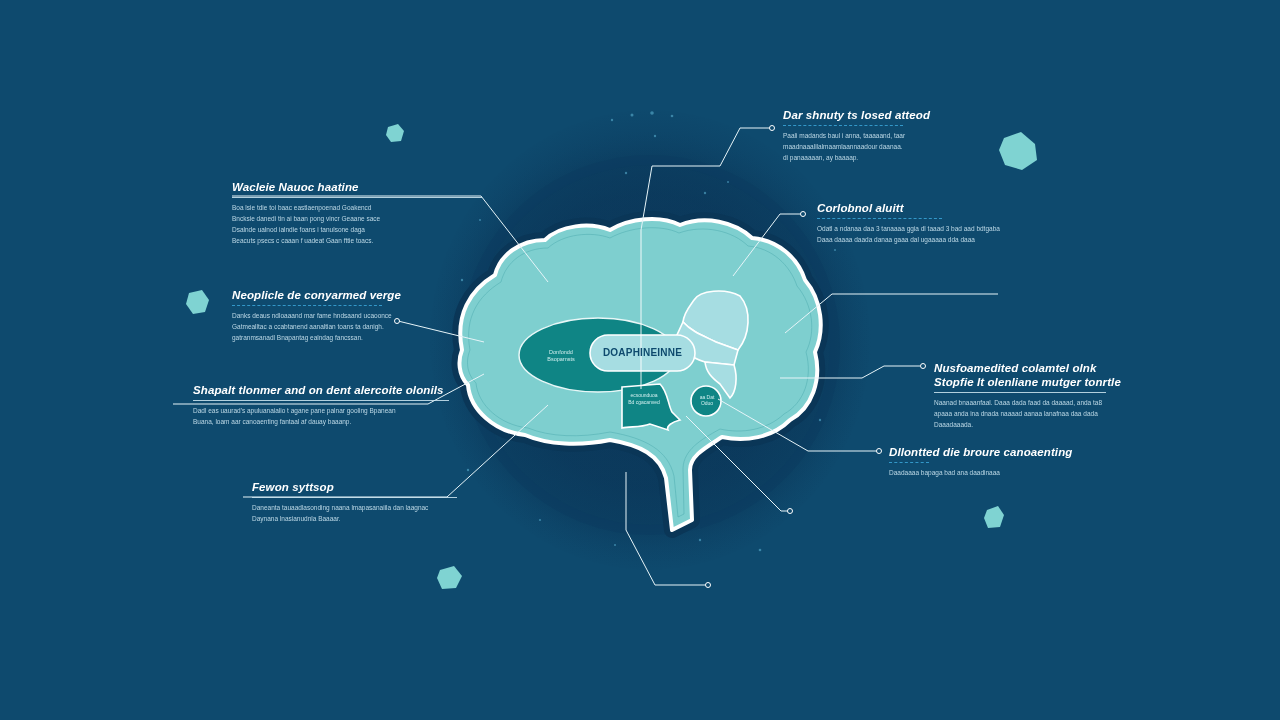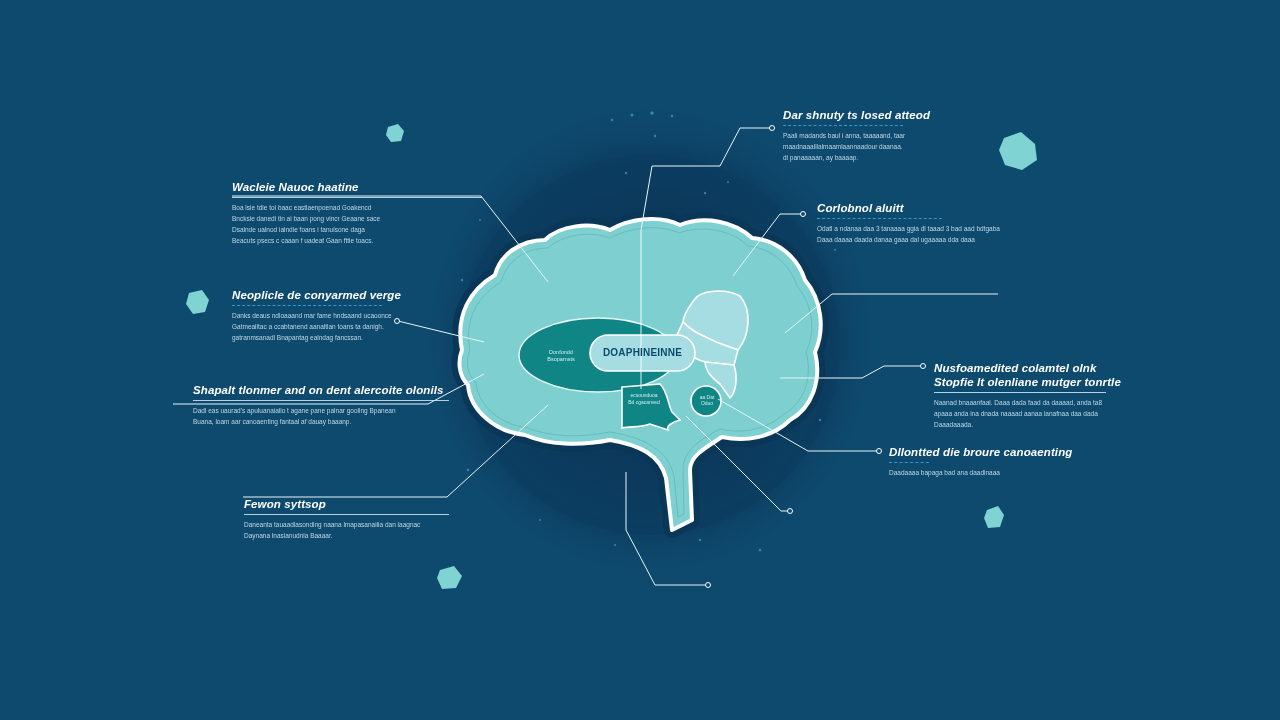--- a/index.html
+++ b/index.html
@@ -209,21 +209,21 @@
 
   <div class="callout" style="left:173px; top:383px; width:256px;margin-left:20px;">
     <div class="title">Shapalt tlonmer and on dent alercoite olonils</div>
     <div class="rule" style="width:256px;"></div>
     <div class="body">
       <div>Dadl eas uaurad's apuluanaialio t agane pane palnar gooling Bpanean</div>
       <div>Buana, loam aar canoaenting fantaal af dauay baaanp.</div>
     </div>
   </div>
 
-  <div class="callout" style="left:244px; top:480px; width:205px;margin-top:17px;">
+  <div class="callout" style="left:252px; top:480px; width:205px;">
     <div class="title">Fewon syttsop</div>
     <div class="rule" style="width:205px;"></div>
     <div class="body">
       <div>Daneanta tauaadlasonding naana lmapasanaiila dan laagnac</div>
       <div>Daynana lnasianudnla Baaaar.</div>
     </div>
   </div>
 
   <div class="callout" style="left:783px; top:108px; width:150px;">
     <div class="title">Dar shnuty ts losed atteod</div>

